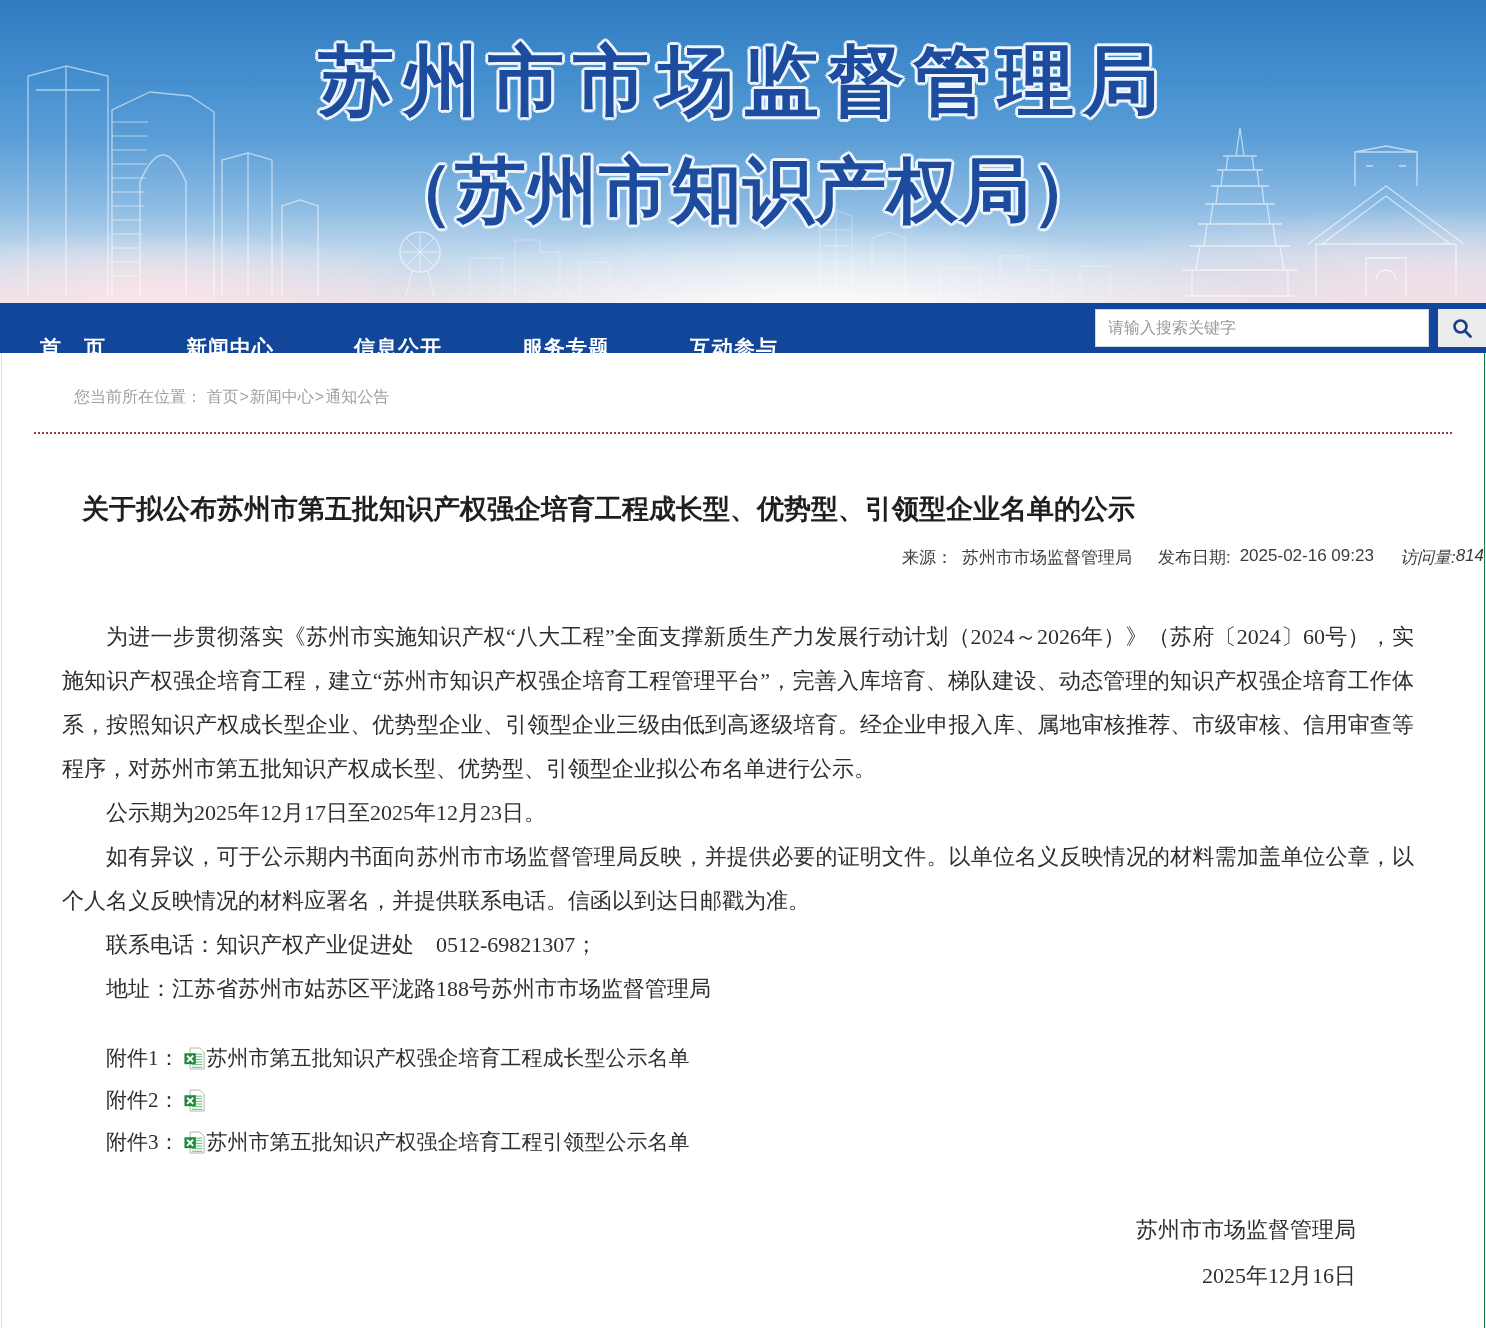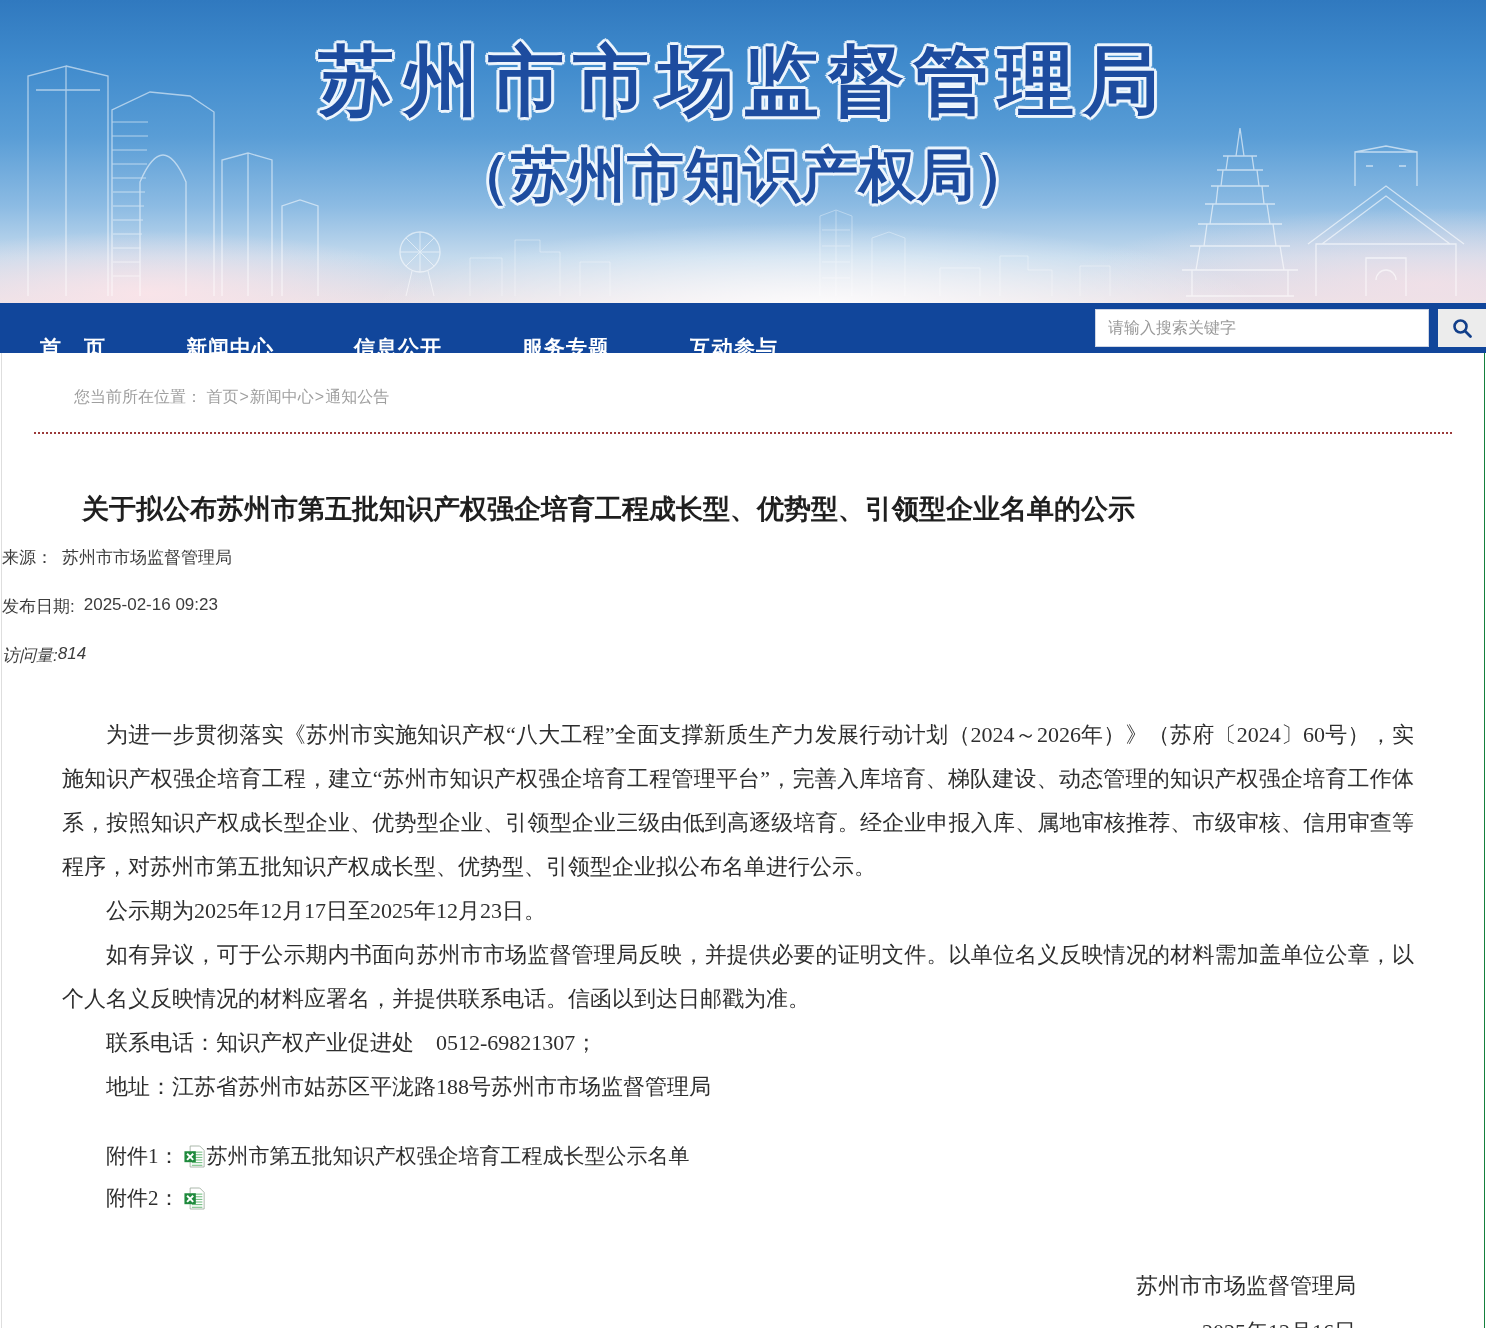--- a/index.html
+++ b/index.html
@@ -22,21 +22,21 @@
   .bt1,.bt2{
     font-weight:900;color:#1d4c9f;line-height:94px;
     font-family:"Liberation Sans", sans-serif;
     text-shadow:
       -3px 0 0 rgba(238,246,253,.9), 3px 0 0 rgba(238,246,253,.9),
       0 -3px 0 rgba(238,246,253,.9), 0 3px 0 rgba(238,246,253,.9),
       -2px -2px 0 rgba(238,246,253,.9), 2px -2px 0 rgba(238,246,253,.9),
       -2px 2px 0 rgba(238,246,253,.9), 2px 2px 0 rgba(238,246,253,.9);
   }
   .bt1{font-size:76px;letter-spacing:9px;}
-  .bt2{font-size:57px;letter-spacing:1px;margin-top:0px;}
+  .bt2{font-size:71px;letter-spacing:1px;margin-top:16px;}
   
   .topnav{
     width:1486px;height:50px;background:#11469b;
     display:flex;align-items:center;box-sizing:border-box;padding:0 0 0 40px;
   }
   .nav-items{display:flex;gap:80px;align-items:center;}
   .nav-item{
     color:#ffffff;font-size:21px;font-weight:700;text-decoration:none;
     letter-spacing:1px;cursor:pointer;white-space:nowrap;margin-top:40px;
   }
@@ -61,21 +61,21 @@
   }
   .breadcrumb a{color:#9f9f9f;text-decoration:none;cursor:pointer;}
   .breadcrumb .sep{margin:0 1px;}
   .divider{margin:0 32px;border-bottom:2px dotted #9b3a3a;height:0;}
   .title{
     margin:56px 80px 0;text-align:left;font-size:27px;font-weight:700;
     color:#1f1f1f;line-height:38px;font-family:"Liberation Sans", sans-serif;
   }
   .meta{
     margin-top:18px;display:flex;justify-content:flex-end;gap:26px;
-    font-size:17px;color:#3c3c3c;flex-direction:column;
+    font-size:17px;color:#3c3c3c;
   }
   .meta .grp{display:flex;gap:9px;}
   .article-body{
     margin:46px 70px 0 60px;
     font-family:"Liberation Serif", serif;
     font-size:22px;color:#2e2e2e;line-height:44px;text-align:justify;
   }
   .article-body p{margin:0;text-indent:2em;}
   .attachments{margin:26px 0 0 44px;font-size:21px;line-height:42px;}
   .att-row{display:flex;align-items:center;}
@@ -187,20 +187,32 @@
         <span class="att-label">附件2：</span>
         <span class="xls">
           <svg width="21" height="23" viewBox="0 0 24 26" aria-hidden="true">
             <path d="M7 1 H18 L23 6 V25 H7 Z" fill="#ffffff" stroke="#9fae9f" stroke-width="1"></path>
             <path d="M9 8 H21 M9 11 H21 M9 14 H21 M9 17 H21 M9 20 H21 M9 23 H21" stroke="#2f9e44" stroke-width="1.1" opacity="0.75"></path>
             <rect x="0.5" y="7" width="13" height="12.5" fill="#1f8a3d"></rect>
             <path d="M3.5 9.8 L10.5 16.8 M10.5 9.8 L3.5 16.8" stroke="#ffffff" stroke-width="2.2"></path>
           </svg>
         </span>
       </div>
+      <div class="att-row">
+        <span class="att-label">附件3：</span>
+        <span class="xls">
+          <svg width="21" height="23" viewBox="0 0 24 26" aria-hidden="true">
+            <path d="M7 1 H18 L23 6 V25 H7 Z" fill="#ffffff" stroke="#9fae9f" stroke-width="1"></path>
+            <path d="M9 8 H21 M9 11 H21 M9 14 H21 M9 17 H21 M9 20 H21 M9 23 H21" stroke="#2f9e44" stroke-width="1.1" opacity="0.75"></path>
+            <rect x="0.5" y="7" width="13" height="12.5" fill="#1f8a3d"></rect>
+            <path d="M3.5 9.8 L10.5 16.8 M10.5 9.8 L3.5 16.8" stroke="#ffffff" stroke-width="2.2"></path>
+          </svg>
+        </span>
+        <a class="att-link">苏州市第五批知识产权强企培育工程引领型公示名单</a>
+      </div>
     </div>
 
     <div class="signature">
       <div>苏州市市场监督管理局</div>
       <div>2025年12月16日</div>
     </div>
   </div>
 
 </main>
 

